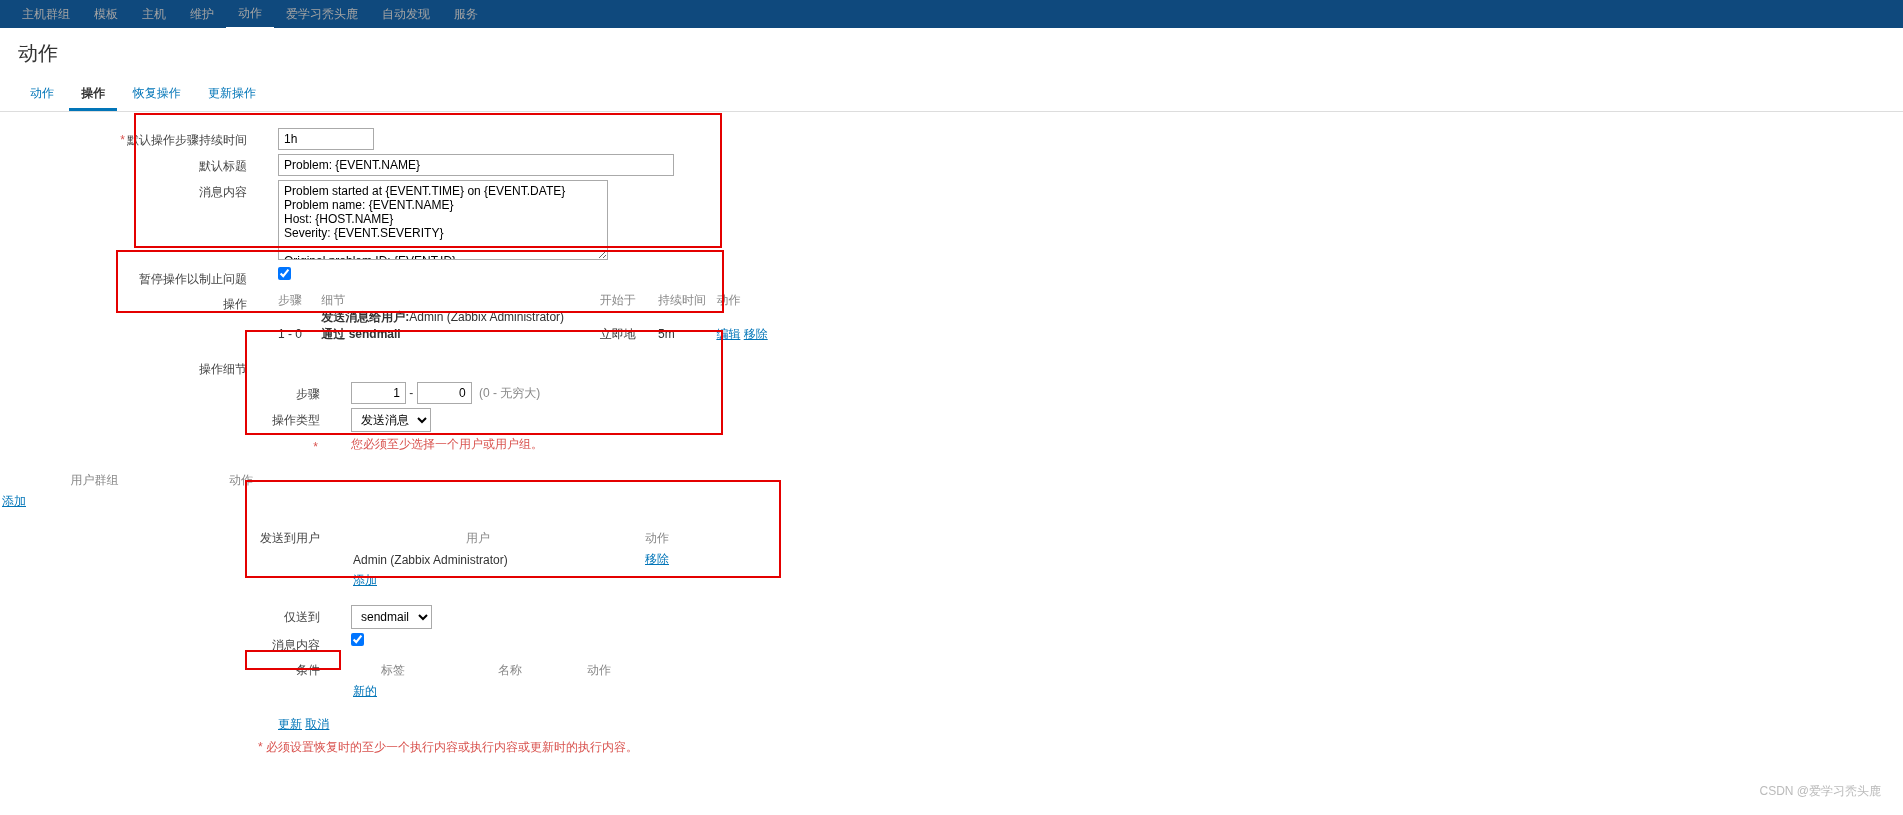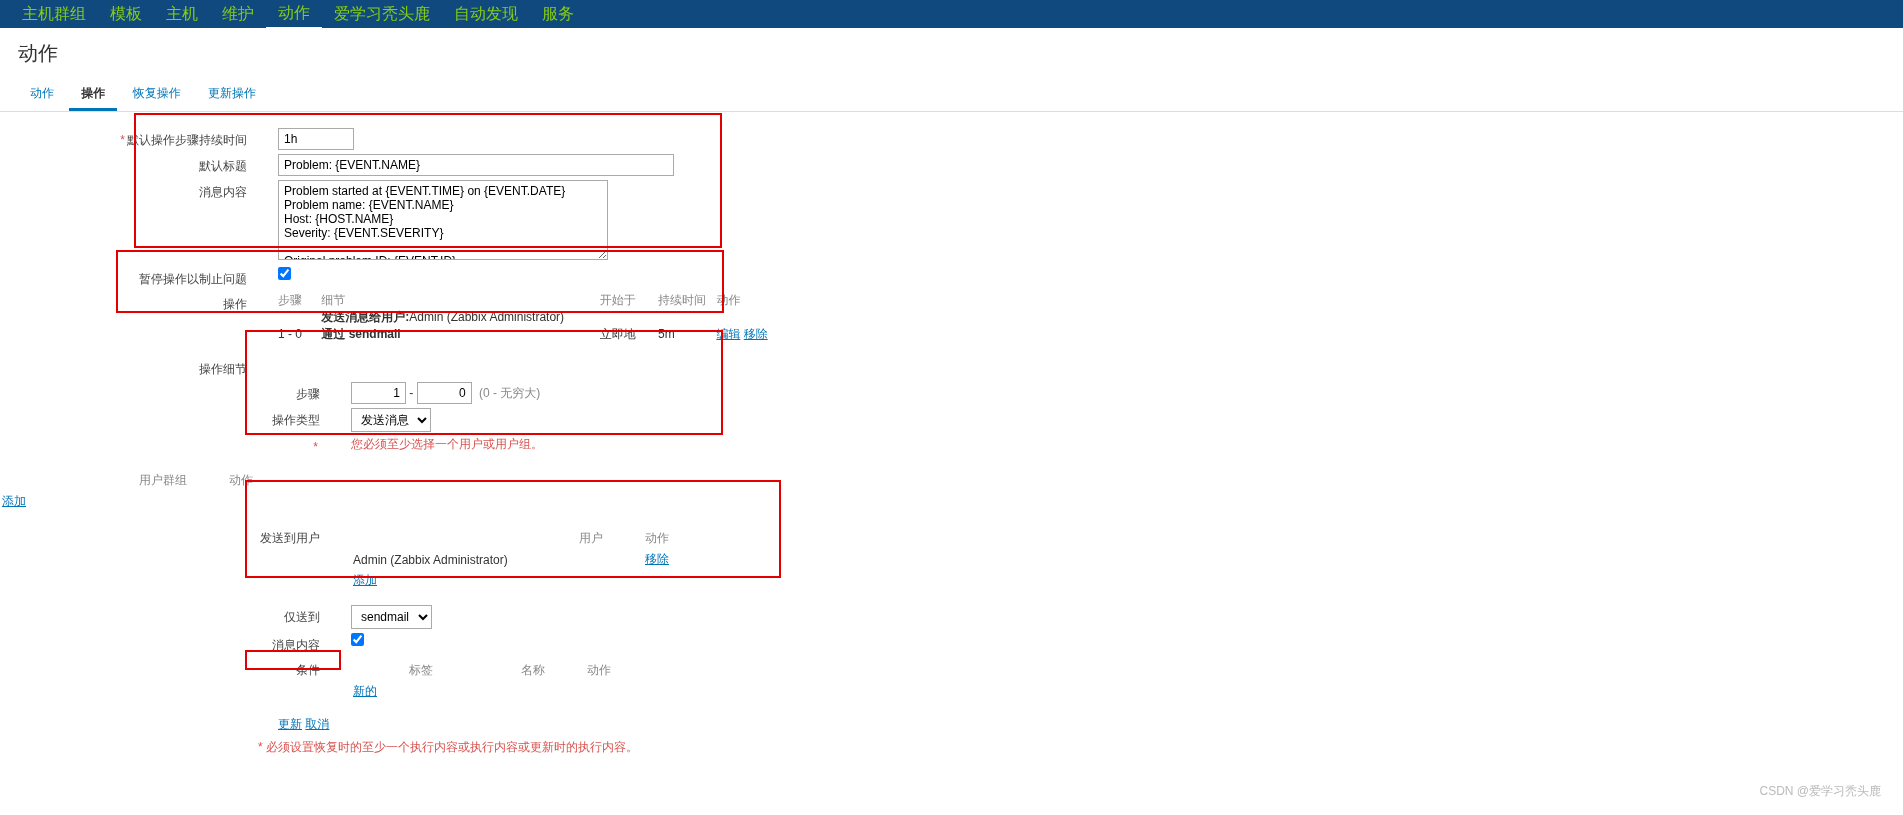--- a/index.html
+++ b/index.html
@@ -1,46 +1,46 @@
 <!DOCTYPE html>
 <html><head>
 <meta charset="utf-8">
 <style>
 * { box-sizing: border-box; margin: 0; padding: 0; }
 body { font-family: Arial, "Microsoft YaHei", sans-serif; font-size: 12px; color: #333; background: #fff; }
 .topnav { background: #0f497d; color: #fff; height: 28px; display: flex; align-items: center; padding: 0 10px; }
-.topnav a { color: #84cc16; text-decoration: none; padding: 0 12px; font-size: 16px; line-height: 28px; display: inline-block; }
+.topnav a { color: #a3a3a3; text-decoration: none; padding: 0 12px; font-size: 12px; line-height: 28px; display: inline-block; }
 .topnav a.active { border-bottom: 3px solid #fff; padding-bottom: 0; }
 .page-title { font-size: 20px; color: #333; padding: 12px 18px; }
 .tabnav { border-bottom: 1px solid #ddd; padding-left: 18px; }
 .tabnav a { color: #0275b8; text-decoration: none; padding: 6px 12px; display: inline-block; font-size: 12px; }
 .tabnav a.active { color: #333; border-bottom: 3px solid #0275b8; font-weight: bold; }
 .form-area { padding: 12px 0 40px 0; position: relative; }
 .row { display: flex; align-items: flex-start; margin: 4px 0; gap: 23px; }
 .lbl { width: 255px; text-align: right; padding-right: 8px; padding-top: 4px; color: #444; }
 .lbl .req { color: #d9534f; margin-right: 2px; }
 .val { }
 input[type="text"], textarea, select { border: 1px solid #aaa; font-family: Arial; font-size: 12px; padding: 3px 5px; background: #fff; }
 textarea { resize: both; }
-.intxt-s { width: 76px; }
+.intxt-s { width: 96px; }
 .intxt-m { width: 396px; }
 .intxt-l { width: 330px; height: 80px; }
 .intxt-num { width: 55px; text-align: right; }
 .link { color: #0275b8; text-decoration: underline; cursor: pointer; }
 .red { color: #d9534f; }
 .table-head { color: #888; }
 .table-head span, .table-body span { display: inline-block; }
 .redbox { border: 2px solid #e40000; position: absolute; pointer-events: none; }
 .hint { color: #888; padding-left: 4px; }
 .footer-note { color: #d9534f; padding-left: 258px; margin-top: 6px; }
 .watermark { position: fixed; right: 22px; bottom: 15px; color: #bbb; font-size: 12px; }
 .ops-label2 { width: 328px; text-align: right; padding-right: 8px; padding-top: 4px; color: #444; }
 .ops-label2 .req { color: #d9534f; margin-right: 2px; }
 .inner-table { margin-top: 2px; }
-.inner-table th { color: #888; font-weight: normal; text-align: right; padding-right: 40px; }
+.inner-table th { color: #888; font-weight: normal; text-align: center; padding-right: 40px; }
 .inner-table td { padding-right: 40px; padding-top: 2px; }
 .sep { height: 6px; }
 </style>
 </head>
 <body>
 
 <div class="topnav">
   <a>主机群组</a>
   <a>模板</a>
   <a>主机</a>

